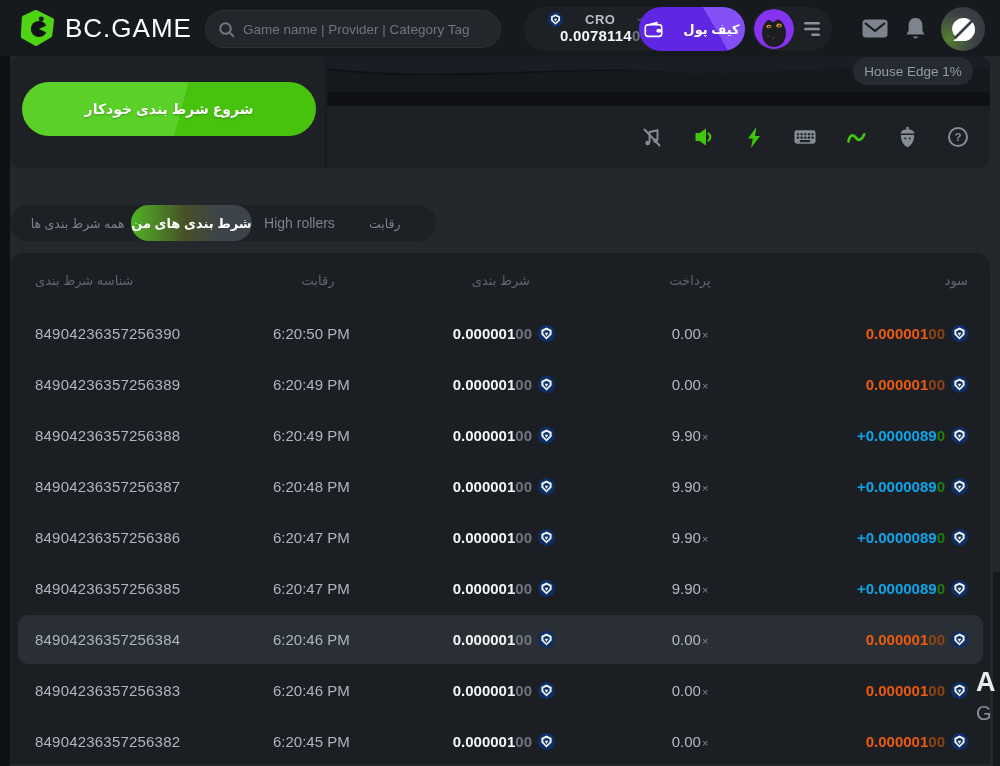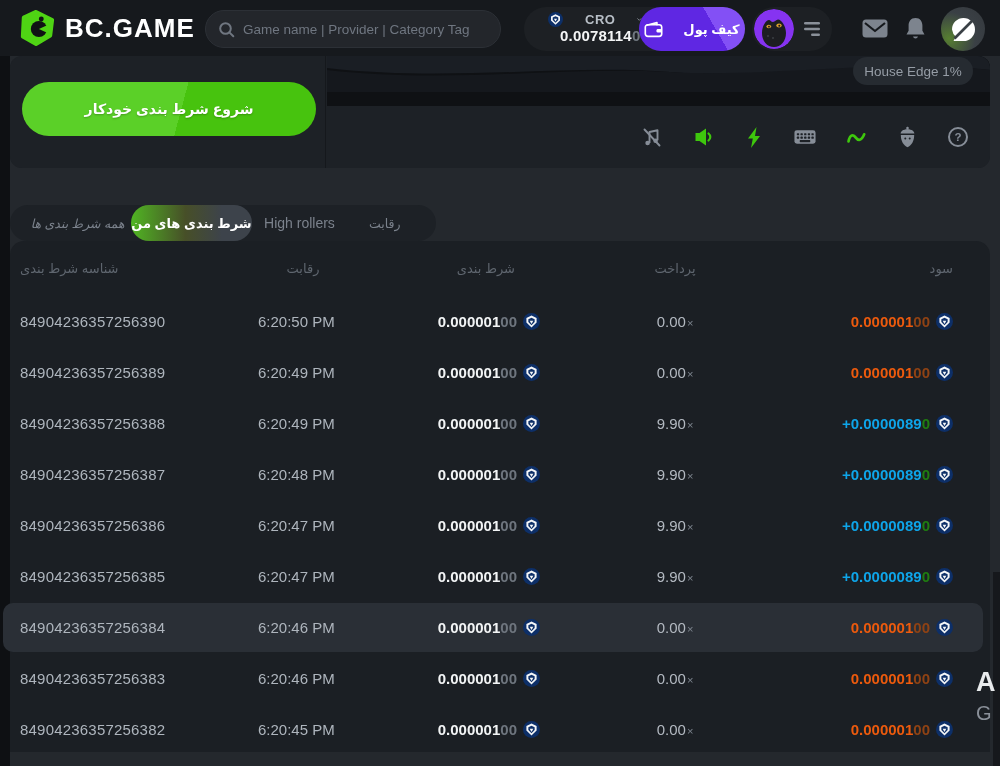--- a/index.html
+++ b/index.html
@@ -6,21 +6,21 @@
   html,body { background:#101215; }
   .screen {
     position:relative; width:1000px; height:766px; overflow:hidden;
     background:#24282d;
     font-family:"Liberation Sans","DejaVu Sans",sans-serif;
     color:#e7e9ec;
   }
   
   .topbar { position:absolute; top:0; left:0; width:1000px; height:56px; background:#16191d; z-index:20; }
   .logo { position:absolute; left:18px; top:9px; display:flex; align-items:center; gap:9px; cursor:pointer; }
-  .logo-text { font-size:26px; font-weight:bold; color:#fff; letter-spacing:1px; }
+  .logo-text { font-size:26px; font-weight:normal; color:#fff; letter-spacing:1px; }
   .search { position:absolute; left:205px; top:10px; width:296px; height:38px; border-radius:19px;
     background:#23262b; border:1px solid #2c3036; display:flex; align-items:center; padding:0 12px; gap:8px; cursor:text; }
   .search .ph { color:#6f7680; font-size:13.5px; white-space:nowrap; }
   .walletgroup { position:absolute; left:524px; top:7px; width:221px; height:44px; border-radius:22px; background:#1d2024; }
   .balance { position:absolute; left:0; top:0; width:118px; height:44px; padding:5px 0 0 24px; cursor:pointer; }
   .balance .row1 { display:flex; align-items:center; gap:22px;justify-content:flex-end; }
   .balance .row1 .code { font-size:13px; font-weight:bold; color:#b7bec6; letter-spacing:.5px; }
   .balance .row2 { font-size:15px; font-weight:bold; margin-top:0px; letter-spacing:.2px; padding-left:12px; }
   .balance .row2 b { color:#f4f5f6; }
   .balance .row2 i { color:#70777f; font-style:normal; }
@@ -49,28 +49,28 @@
   .houseedge { position:absolute; left:526px; top:1px; width:120px; height:28px; border-radius:14px;
     background:#262b31; color:#969da6; font-size:13.5px; display:flex; align-items:center; justify-content:center; }
   .toolbar { position:absolute; left:0; top:50px; width:663px; height:62px; background:#1d2126;
     display:flex; align-items:center; justify-content:flex-end; gap:27px; padding-right:20px; }
   .tbtn { width:24px; height:24px; display:flex; align-items:center; justify-content:center; cursor:pointer; }
   
   .tabs { position:absolute; left:10px; top:205px; width:426px; height:36px; border-radius:18px; background:#1d2126;
     display:flex; align-items:center; padding:0 14px; }
   .tab { height:36px; display:flex; align-items:center; justify-content:center; color:#7b828c; font-size:12.5px;
     cursor:pointer; white-space:nowrap; border-radius:18px; }
-  .tab.t-all { width:112px;font-style:italic; }
+  .tab.t-all { width:112px; }
   .tab.t-my { width:122px; color:#fff; font-weight:bold; font-size:13px;
     background:linear-gradient(90deg,#50b523 0%,#474f28 45%, #3d434b 75%); }
   .tab.t-hr { width:100px; font-size:14px; }
   .tab.t-comp { width:78px; }
   
-  .tablepanel { position:absolute; left:10px; top:241px; width:980px; height:511px;
-    background:#1b1f24; border-radius:14px 14px 0 0; padding:0 22px 0 10px; }
+  .tablepanel { position:absolute; left:10px; top:253px; width:980px; height:511px;
+    background:#1b1f24; border-radius:14px 14px 0 0; padding:0 22px 0 25px; }
   .thead, .trow { display:grid; grid-template-columns:238px 90px 192px 270px 143px; align-items:center; }
   .thead { height:55px; color:#5f666f; font-size:13px; }
   .thead .c1 { text-align:left; }
   .thead .c2 { text-align:center; }
   .thead .c3 { text-align:right; padding-right:25px; }
   .thead .c4 { text-align:center; }
   .thead .c5 { text-align:right; }
   .trow { height:51px; position:relative; cursor:pointer; }
   .trow.hl::before { content:""; position:absolute; left:-17px; right:-15px; top:1px; bottom:1px;
     border-radius:10px; background:#2a2f36; }

